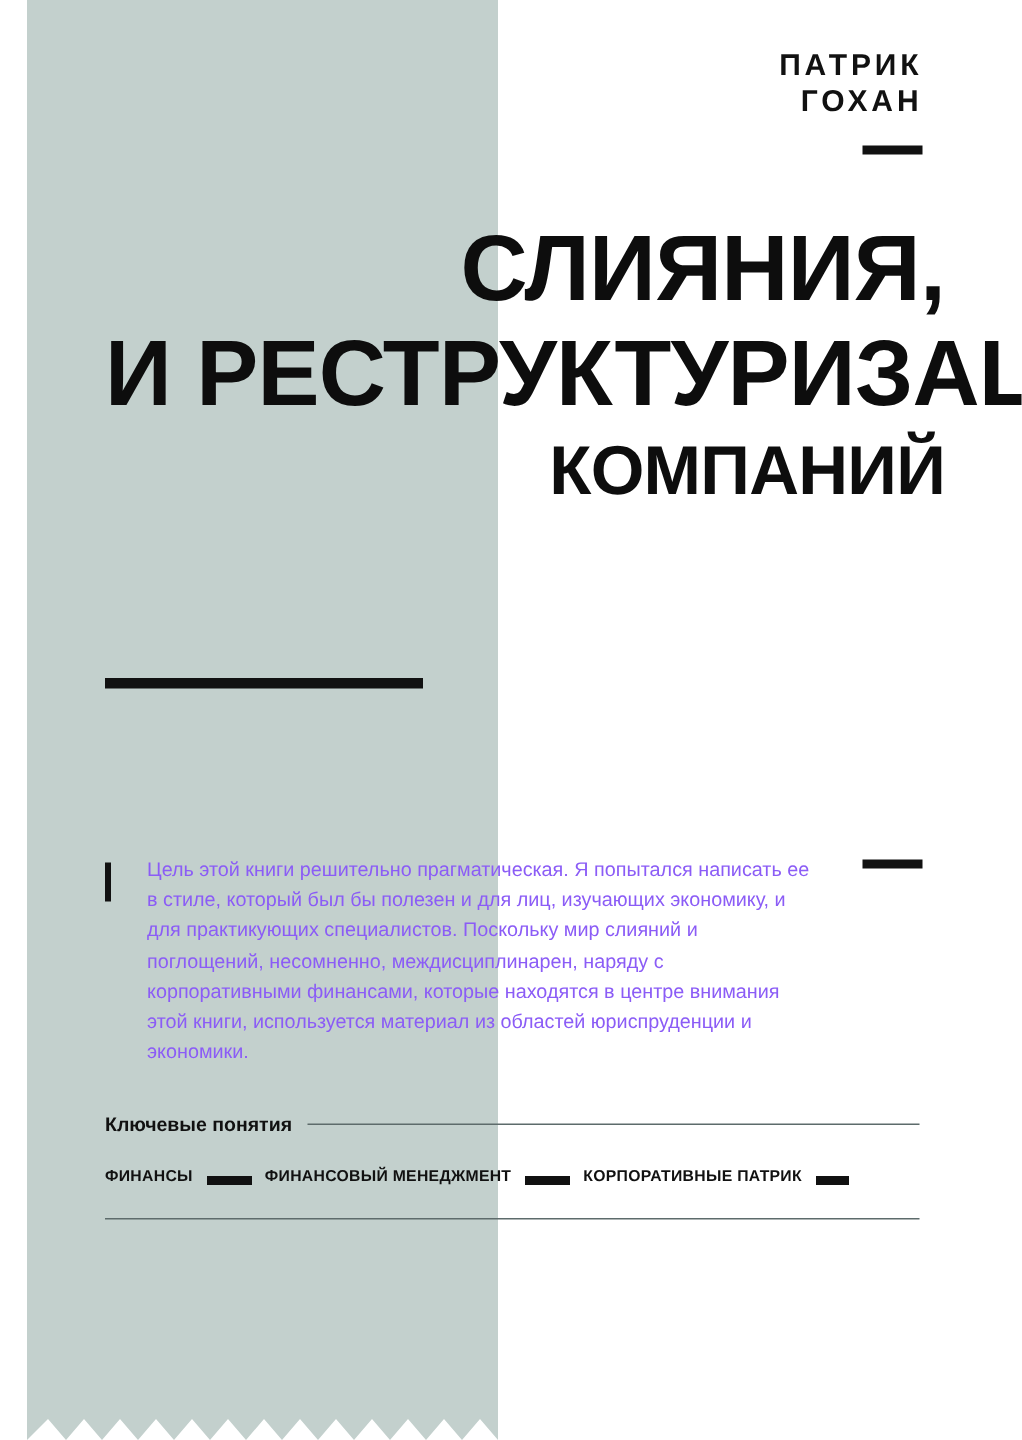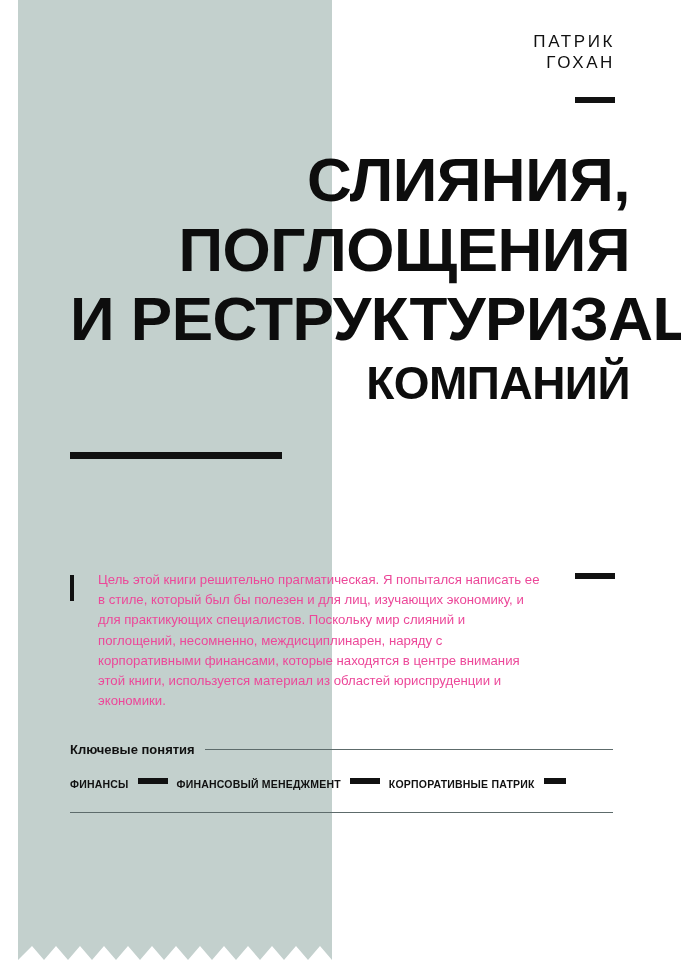--- a/index.html
+++ b/index.html
@@ -41,22 +41,22 @@
 
   
   .author {
     position: absolute;
     right: 66px;
     top: 32px;
     text-align: right;
     line-height: 1.22;
   }
   .author .line {
-    font-size: 17px;
-    font-weight: normal;
+    font-size: 20px;
+    font-weight: bold;
     letter-spacing: 2.6px;
     color: #111111;
   }
   .author-rule {
     position: absolute;
     right: 66px;
     top: 97px;
     width: 40px;
     height: 6px;
     background: #111111;
@@ -113,21 +113,21 @@
     left: 0;
     top: 5px;
     width: 4px;
     height: 26px;
     background: #111111;
   }
   .blurb p {
     margin: 0;
     font-size: 13.2px;
     line-height: 1.53;
-    color: #ec4899;
+    color: #8b5cf6;
   }
 
   
   .keyconcepts {
     position: absolute;
     left: 70px;
     top: 722px;
     width: 543px;
     margin-top: 20px;
   }
@@ -143,21 +143,21 @@
     white-space: nowrap;
   }
   .kc-line {
     flex: 1;
     height: 1px;
     background: #5d6b6b;
   }
 
   .kc-tags {
     display: flex;
-    align-items: flex-start;
+    align-items: flex-end;
     gap: 9px;
     margin-top: 21px;
     flex-wrap: nowrap;
   }
   .kc-tag {
     font-size: 10.5px;
     font-weight: bold;
     letter-spacing: 0.2px;
     color: #111111;
     white-space: nowrap;
@@ -255,21 +255,20 @@
   </svg>
 
   <div class="author">
     <div class="line">ПАТРИК</div>
     <div class="line">ГОХАН</div>
   </div>
   <div class="author-rule"></div>
 
   <div class="title">
     <div class="t-line t1">СЛИЯНИЯ,</div>
-    <div class="t-line t2">ПОГЛОЩЕНИЯ</div>
     <div class="t-line t3">И РЕСТРУКТУРИЗАЦИЯ</div>
     <div class="t-line t4">КОМПАНИЙ</div>
   </div>
   <div class="title-rule"></div>
 
   <div class="side-dash"></div>
 
   <div class="blurb">
     <div class="blurb-bar"></div>
     <p>Цель этой книги решительно прагматическая. Я попытался написать ее в стиле, который был бы полезен и для лиц, изучающих экономику, и для практикующих специалистов. Поскольку мир слияний и поглощений, несомненно, междисциплинарен, наряду с корпоративными финансами, которые находятся в центре внимания этой книги, используется материал из областей юриспруденции и экономики.</p>

